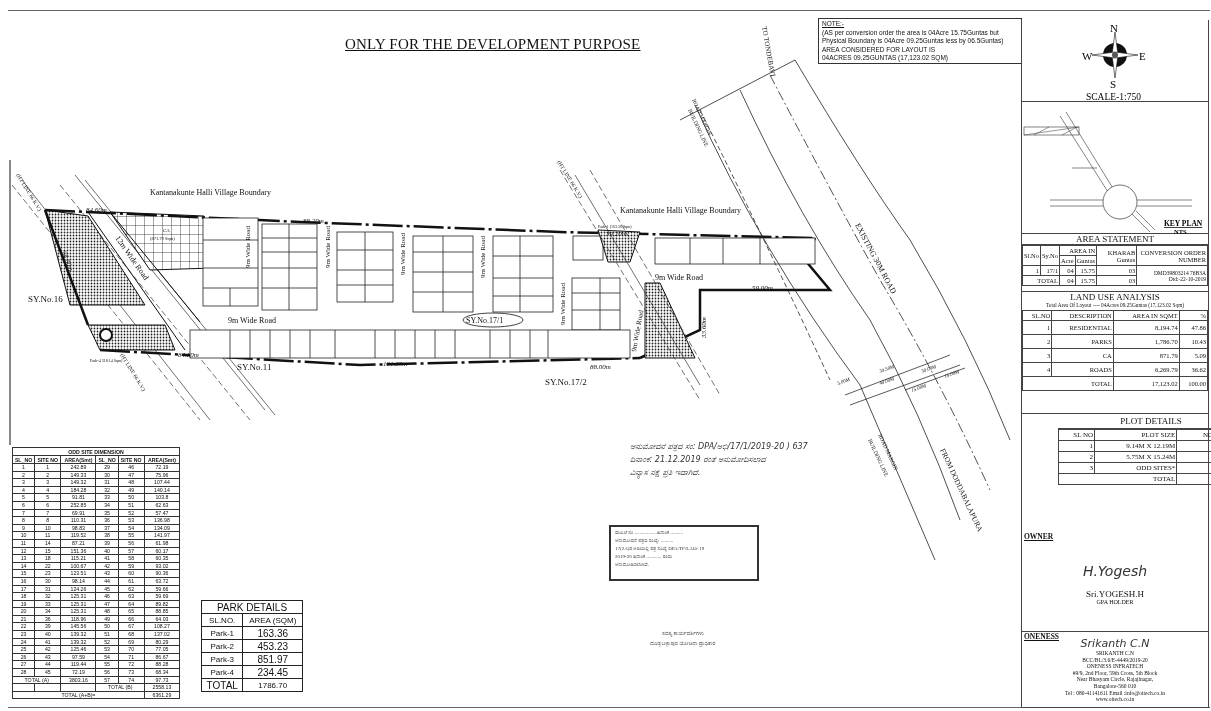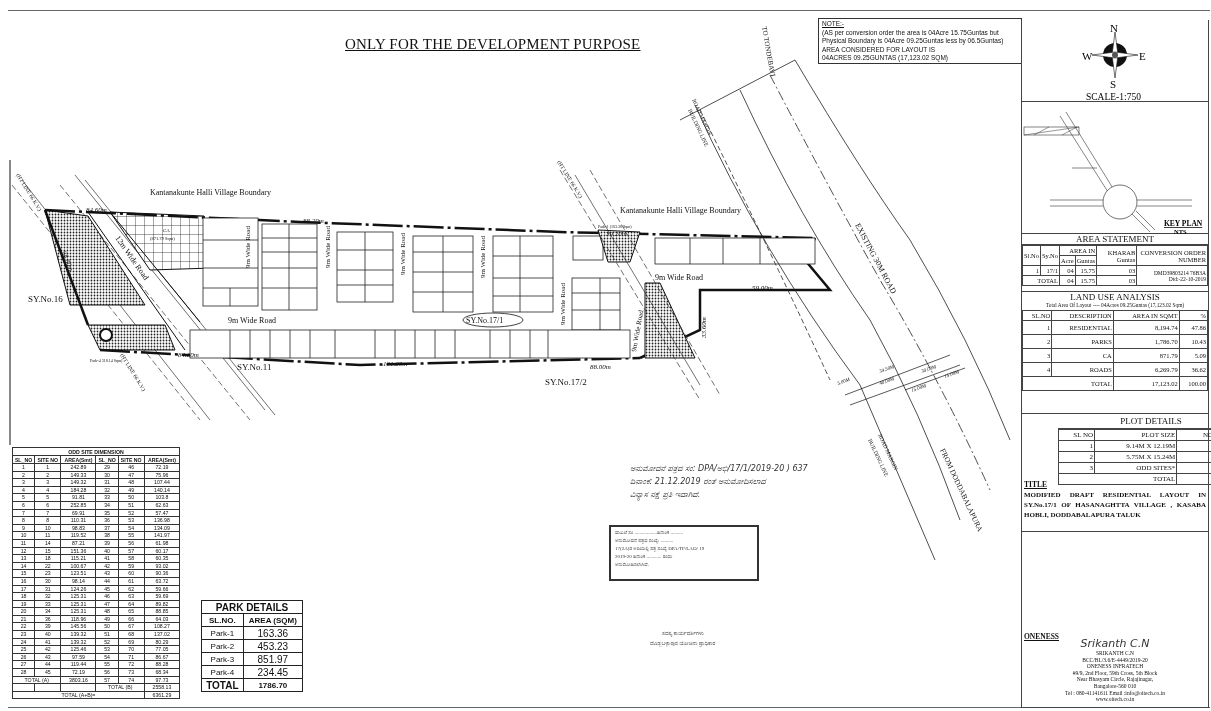--- a/index.html
+++ b/index.html
@@ -17,24 +17,24 @@
   .rt{width:100%;font-size:6.5px;text-align:right;}
   .rt td,.rt th{border:1px solid #444;padding:1px 1px;font-weight:normal;}
   .sechead{font-size:9px;text-align:center;border-bottom:1px solid #444;}
   .lbl{font-size:7.5px;text-decoration:underline;font-weight:bold;padding-left:2px;}
   
   .odd{left:12px;top:447px;width:168px;font-family:"Liberation Sans",sans-serif;font-size:5.2px;}
   .odd td{border:1px solid #333;padding:0 1px;text-align:center;height:6.6px;line-height:6.6px;}
   .odd th{border:1px solid #333;font-weight:bold;padding:0;height:7px;}
   .park{left:201px;top:600px;width:102px;font-family:"Liberation Sans",sans-serif;font-size:8px;}
   .park td,.park th{border:1px solid #222;text-align:center;height:12px;padding:0 2px;}
-  .park th{font-weight:bold;margin-top:20px;}
+  .park th{font-weight:normal;margin-top:20px;}
   .park .big{font-size:10px;}
   .stamp{left:609px;top:525px;width:150px;height:56px;border:2px solid #333;font-size:5px;line-height:8px;padding:2px 4px;box-sizing:border-box;color:#333;}
-  .hw{font-family:"DejaVu Sans",sans-serif;color:#333;font-style:italic;margin-top:22px;}
+  .hw{font-family:"DejaVu Sans",sans-serif;color:#333;font-style:italic;}
 </style>
 </head>
 <body>
 
 <div class="sheet-border"></div>
 
 <div class="abs title">ONLY FOR THE  DEVELOPMENT PURPOSE</div>
 
 <div class="abs note">
   <div class="nh">NOTE:-</div>
@@ -677,25 +677,27 @@
             <td>57</td>
           </tr>
       <tr>
             <td colspan="2">TOTAL</td>
             <td>74</td>
           </tr>
     </tbody>
       </table>
   </div>
 
-  <div class="rsec" style="top:460px;height:52px;">
-    <div class="lbl">TITLE</div>
-    <div style="font-size:7px;font-weight:bold;line-height:10px;padding:1px 2px;text-align:justify;">MODIFIED DRAFT RESIDENTIAL LAYOUT IN SY.No.17/1 OF HASANAGHTTA VILLAGE , KASABA HOBLI, DODDABALAPURA TALUK</div>
+
+  <div class="rsec" style="top:512px;height:100px;">
+    <div class="lbl">OWNER</div>
+    <div class="hw" style="text-align:center;font-size:14px;margin-top:22px;">H.Yogesh</div>
+    <div style="text-align:center;font-size:9px;margin-top:10px;">Sri.YOGESH.H</div>
+    <div style="text-align:center;font-size:6px;">GPA HOLDER</div>
   </div>
-
 
   <div class="rsec" style="top:612px;height:76px;border-bottom:1px solid #444;">
     <div class="lbl">ONENESS</div>
     <div class="hw" style="text-align:center;font-size:11px;margin-top:-4px;">Srikanth C.N</div>
     <div style="text-align:center;font-size:5.5px;line-height:6.6px;">
       <div>SRIKANTH C.N</div>
       <div>BCC/BL/3.6/E-4449/2019-20</div>
       <div>ONENESS INFRATECH</div>
       <div>#9/9, 2nd Floor, 59th Cross, 5th Block</div>
       <div>Near Bhasyam Circle, Rajajinagar,</div>

